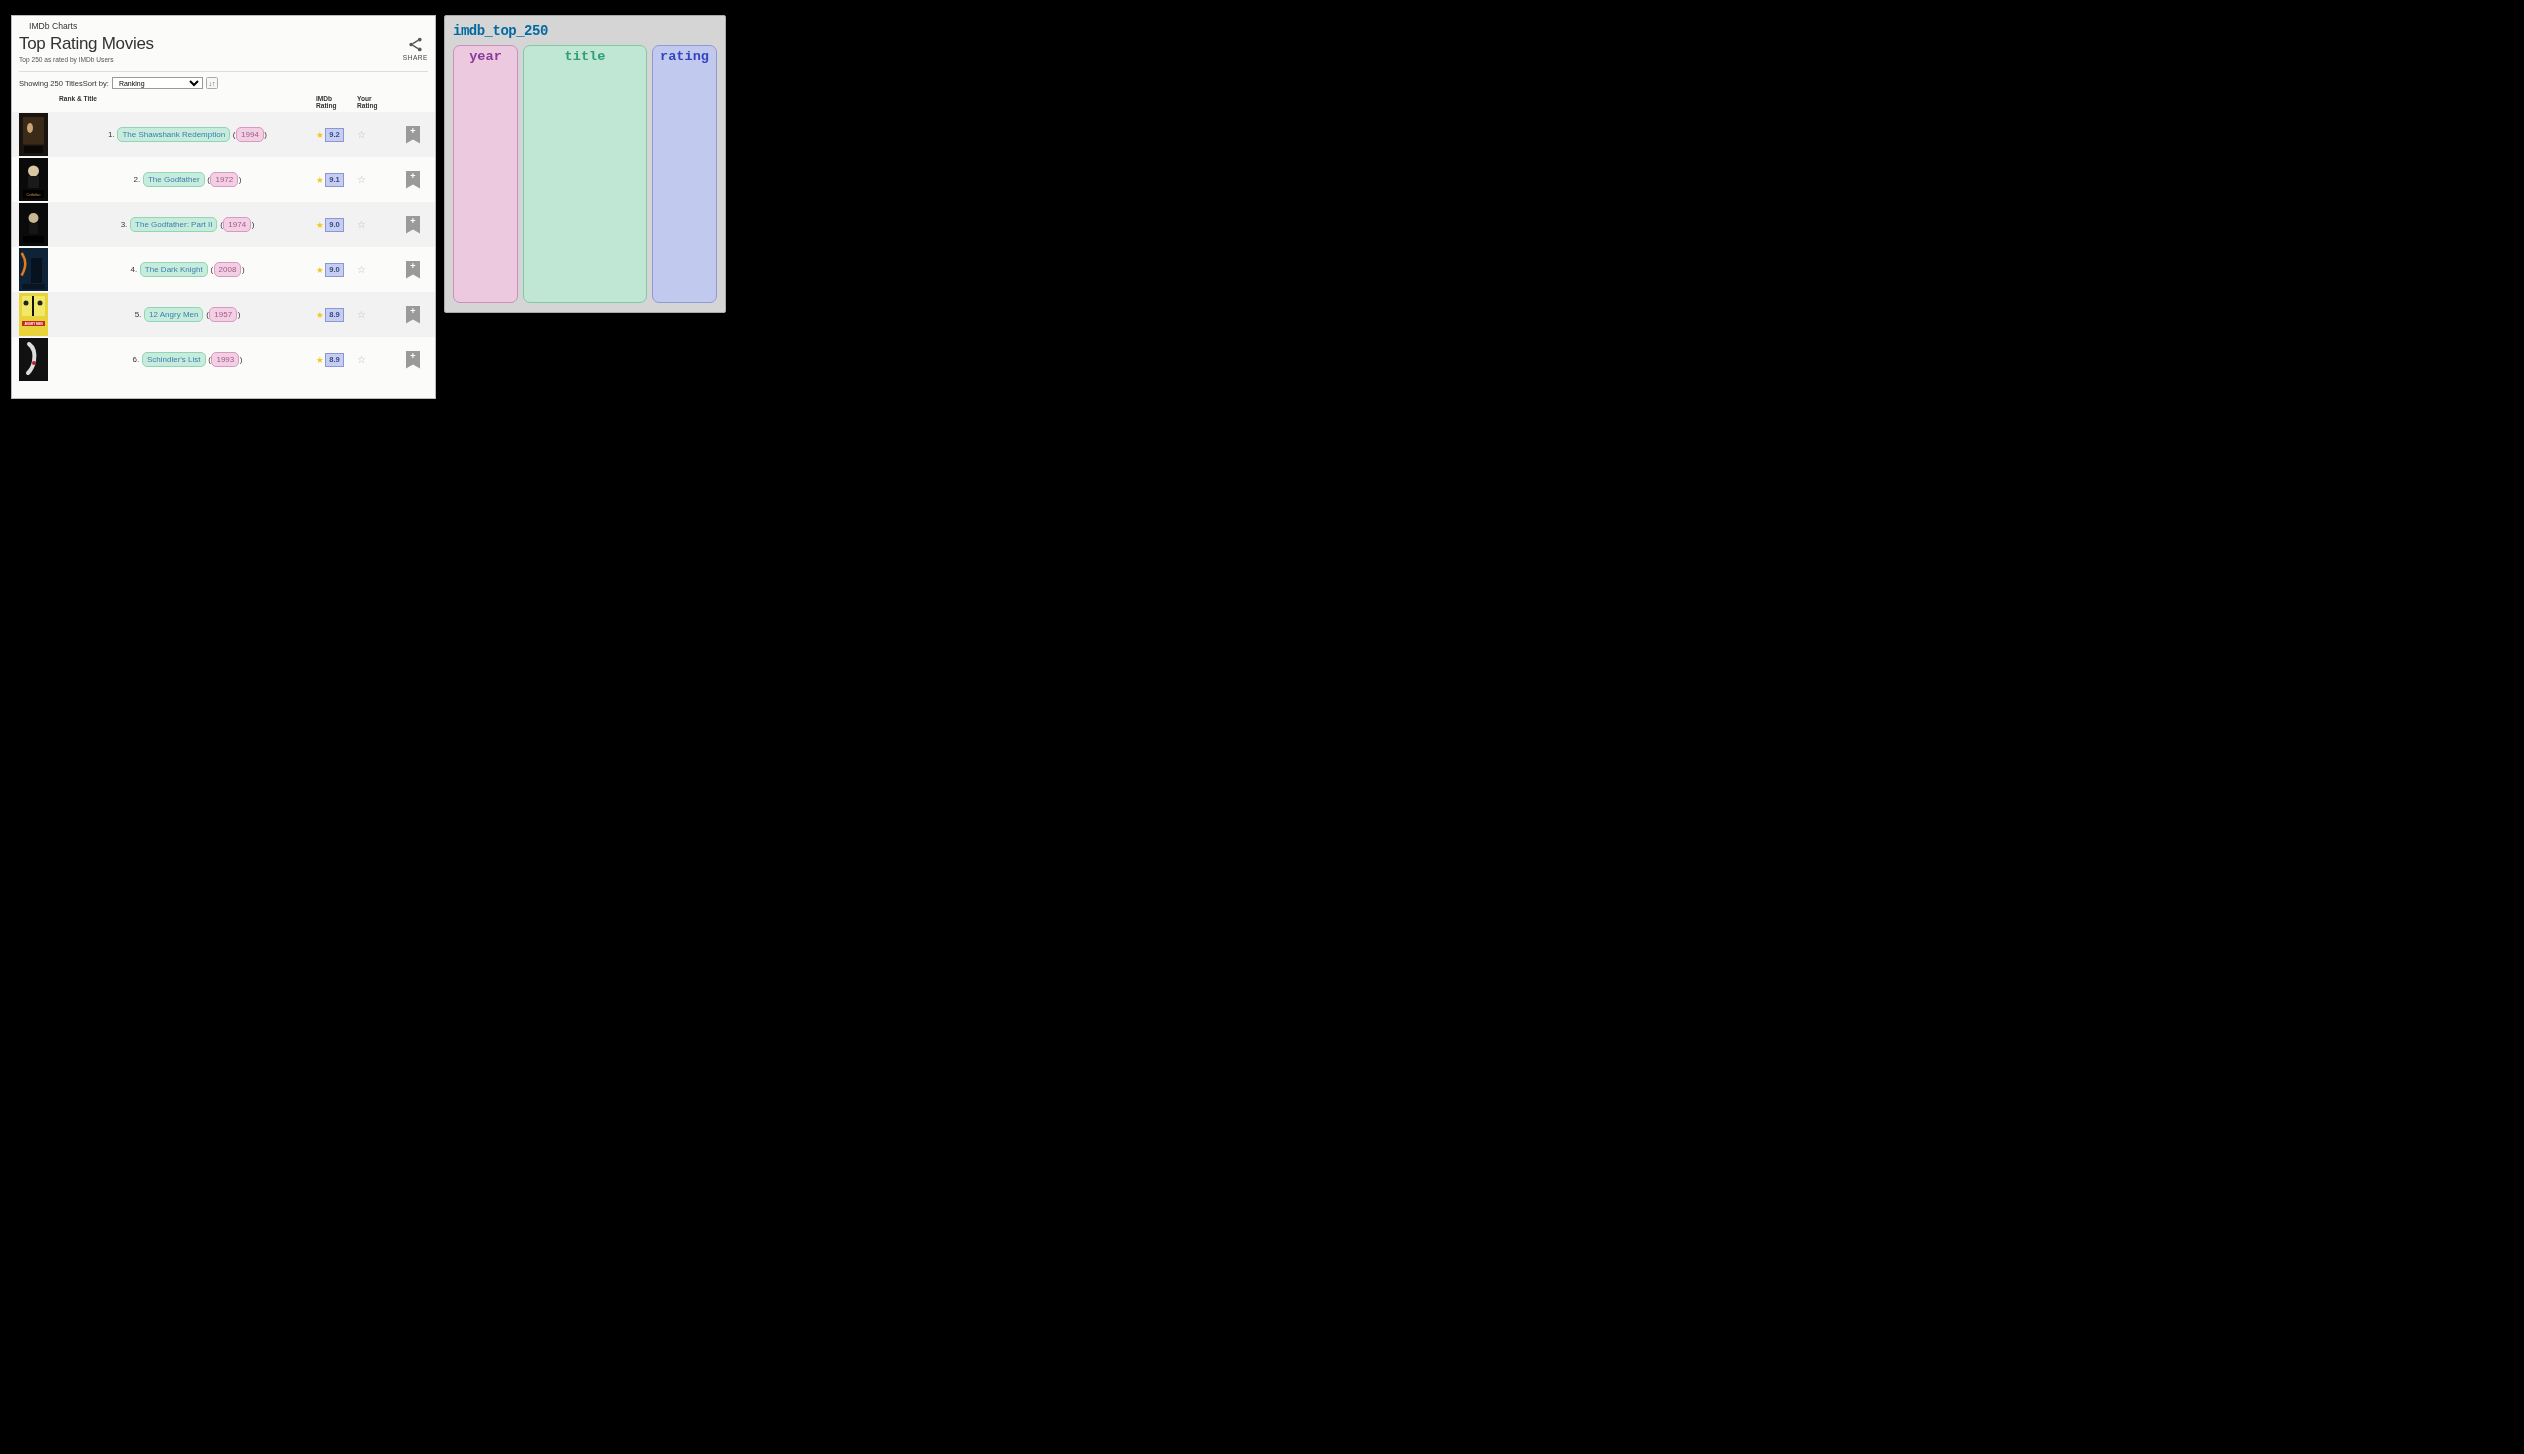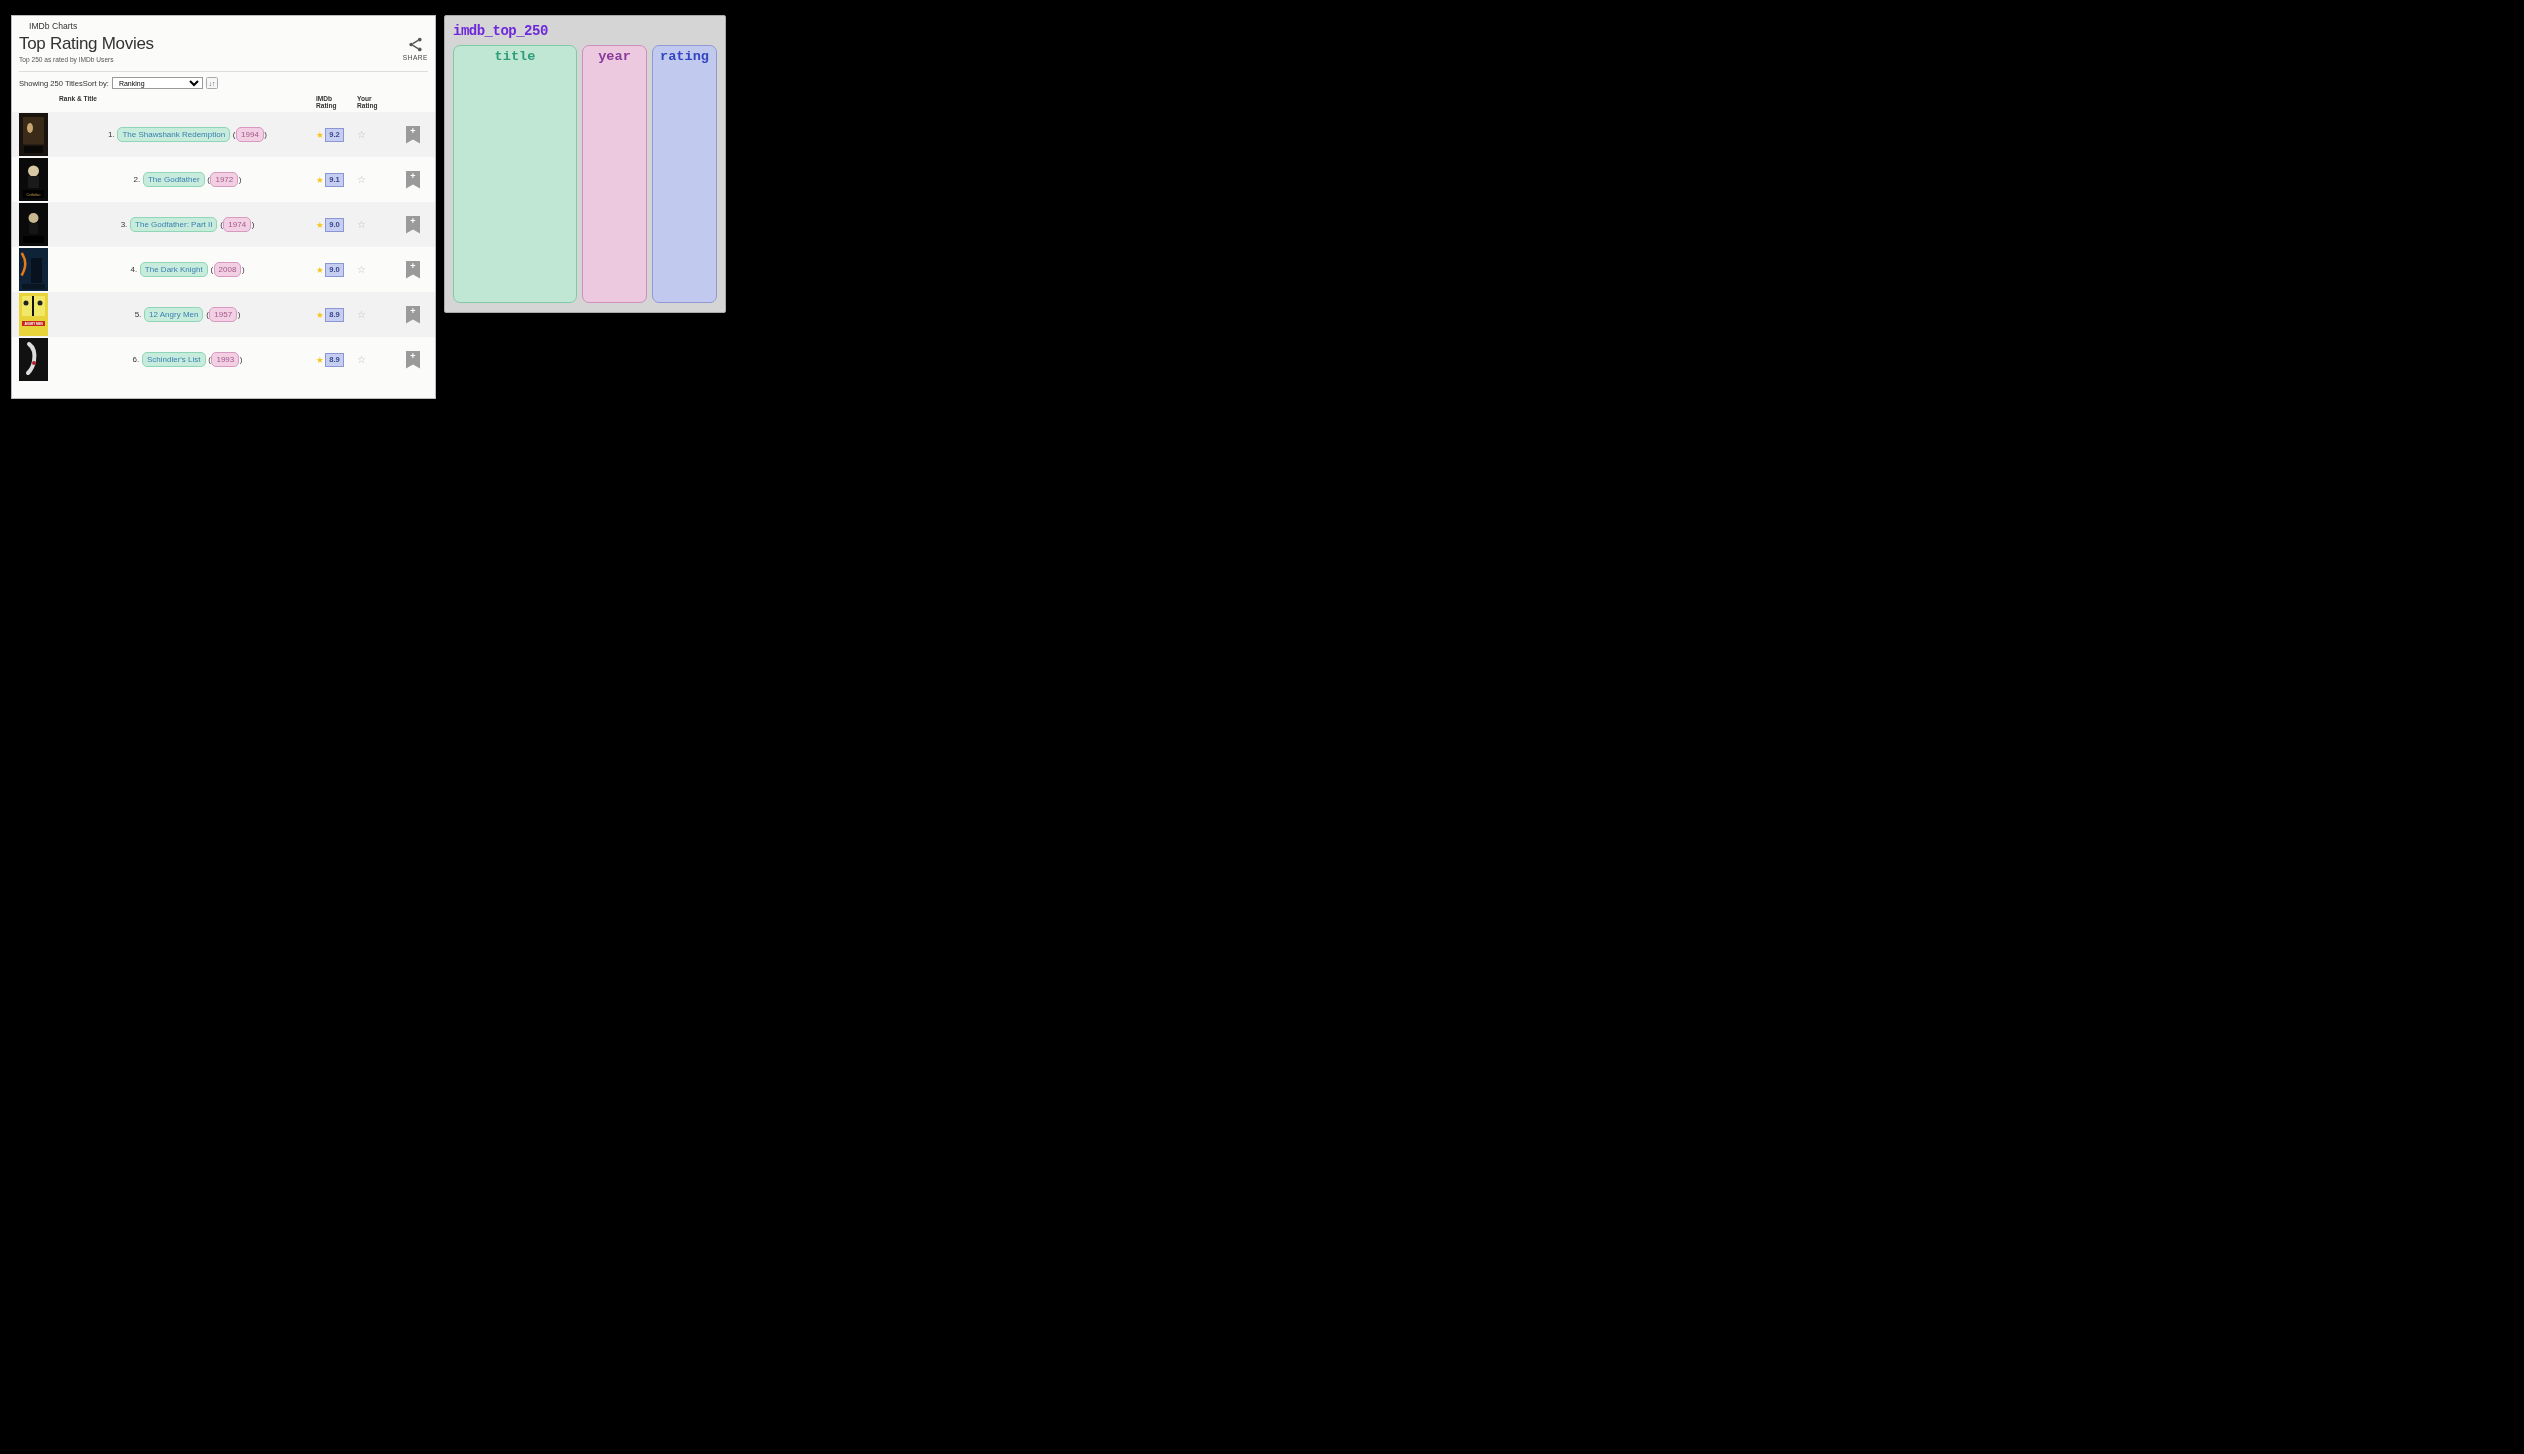--- a/index.html
+++ b/index.html
@@ -103,21 +103,21 @@
   width: 282px;
   background: #d5d5d5;
   border: 1px solid #aaa;
   border-radius: 2px;
   padding: 7px 8px 9px 8px;
 }
 .df-name {
   font-family: "Courier New", monospace;
   font-size: 14px;
   font-weight: 700;
-  color: #6d28d9;
+  color: #0369a1;
   margin-bottom: 6px;
   letter-spacing: -0.5px;
 }
 .cols-row { display: flex; gap: 5px; }
 .col-box {
   border-radius: 7px;
   border: 1.5px solid;
   height: 258px;
   display: flex;
   justify-content: center;
@@ -348,24 +348,24 @@
         <span class="bookmark-plus">+</span>
       </div>
     </div>
       </div>
     </div>
 </div>
 
 <div class="panel-right">
   <div class="df-name">imdb_top_250</div>
   <div class="cols-row">
+    <div class="col-box col-year">
+      <span class="col-label">year</span>
+    </div>
     <div class="col-box col-title">
       <span class="col-label">title</span>
     </div>
-    <div class="col-box col-year">
-      <span class="col-label">year</span>
-    </div>
     <div class="col-box col-rating">
       <span class="col-label">rating</span>
     </div>
   </div>
 </div>
 
 
 </body></html>

